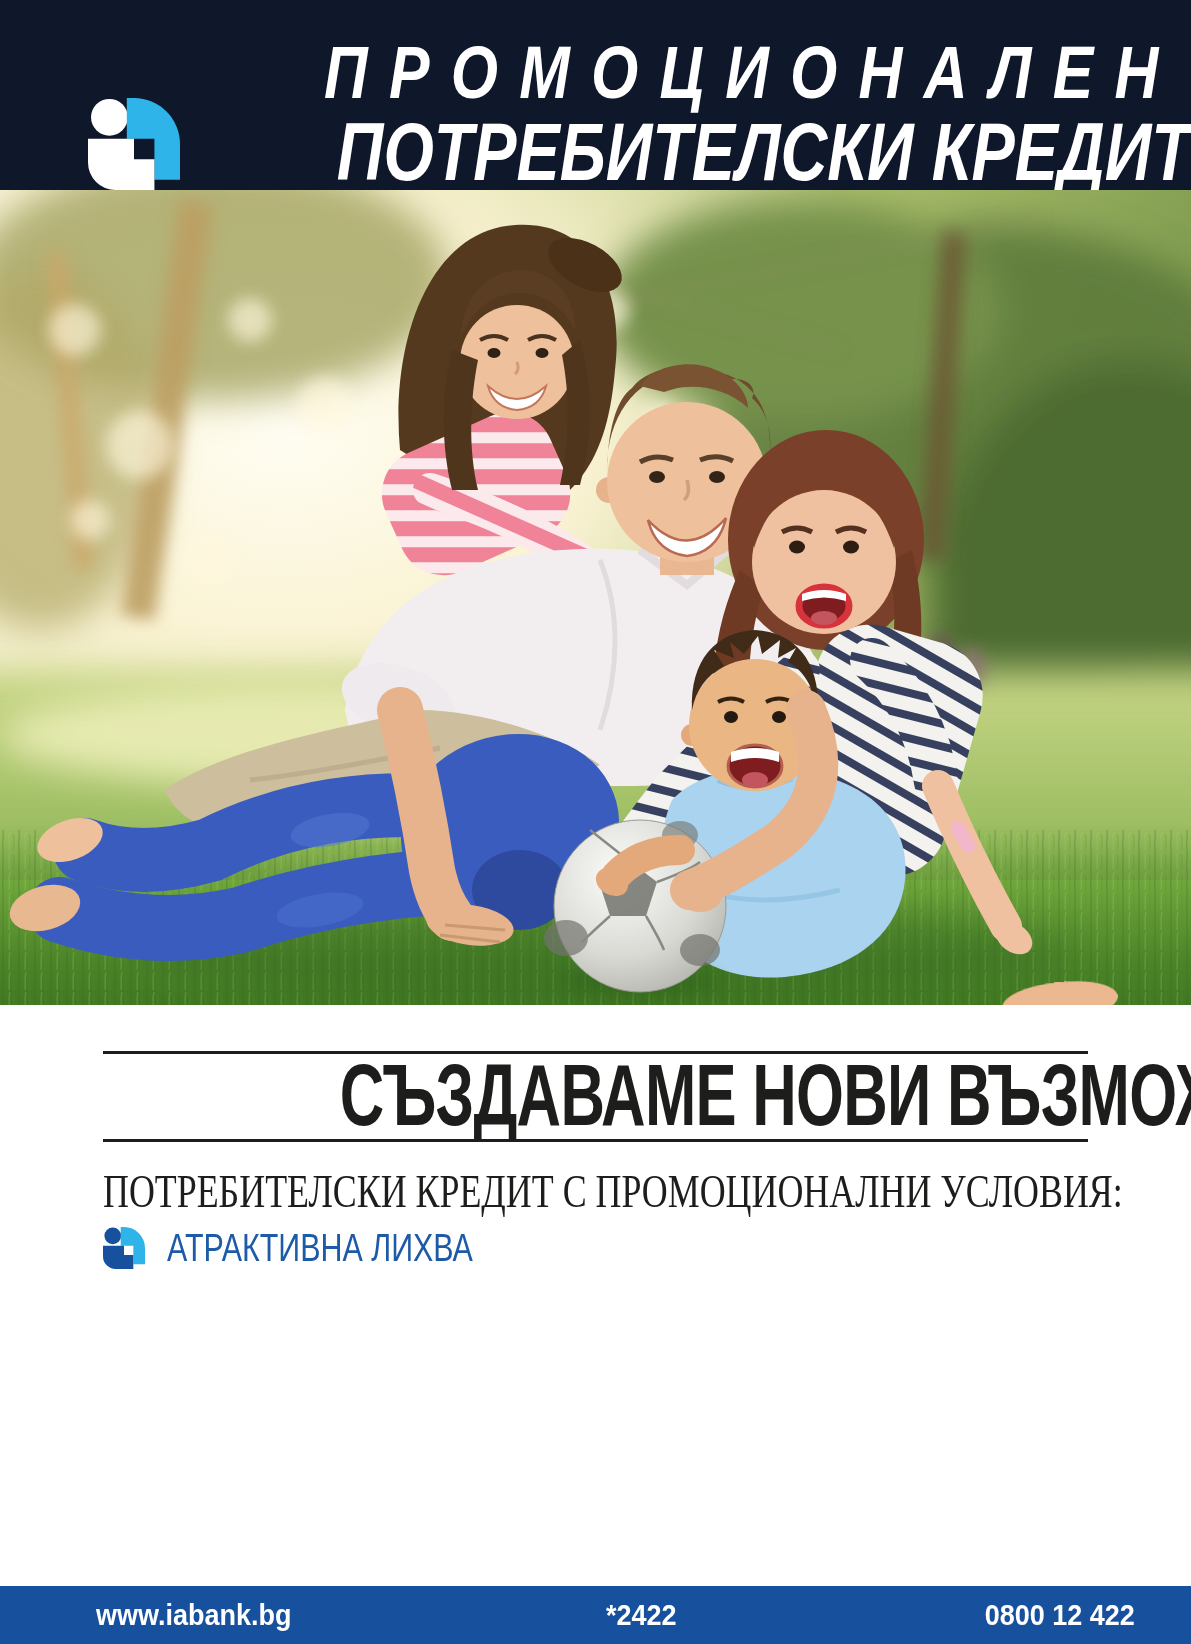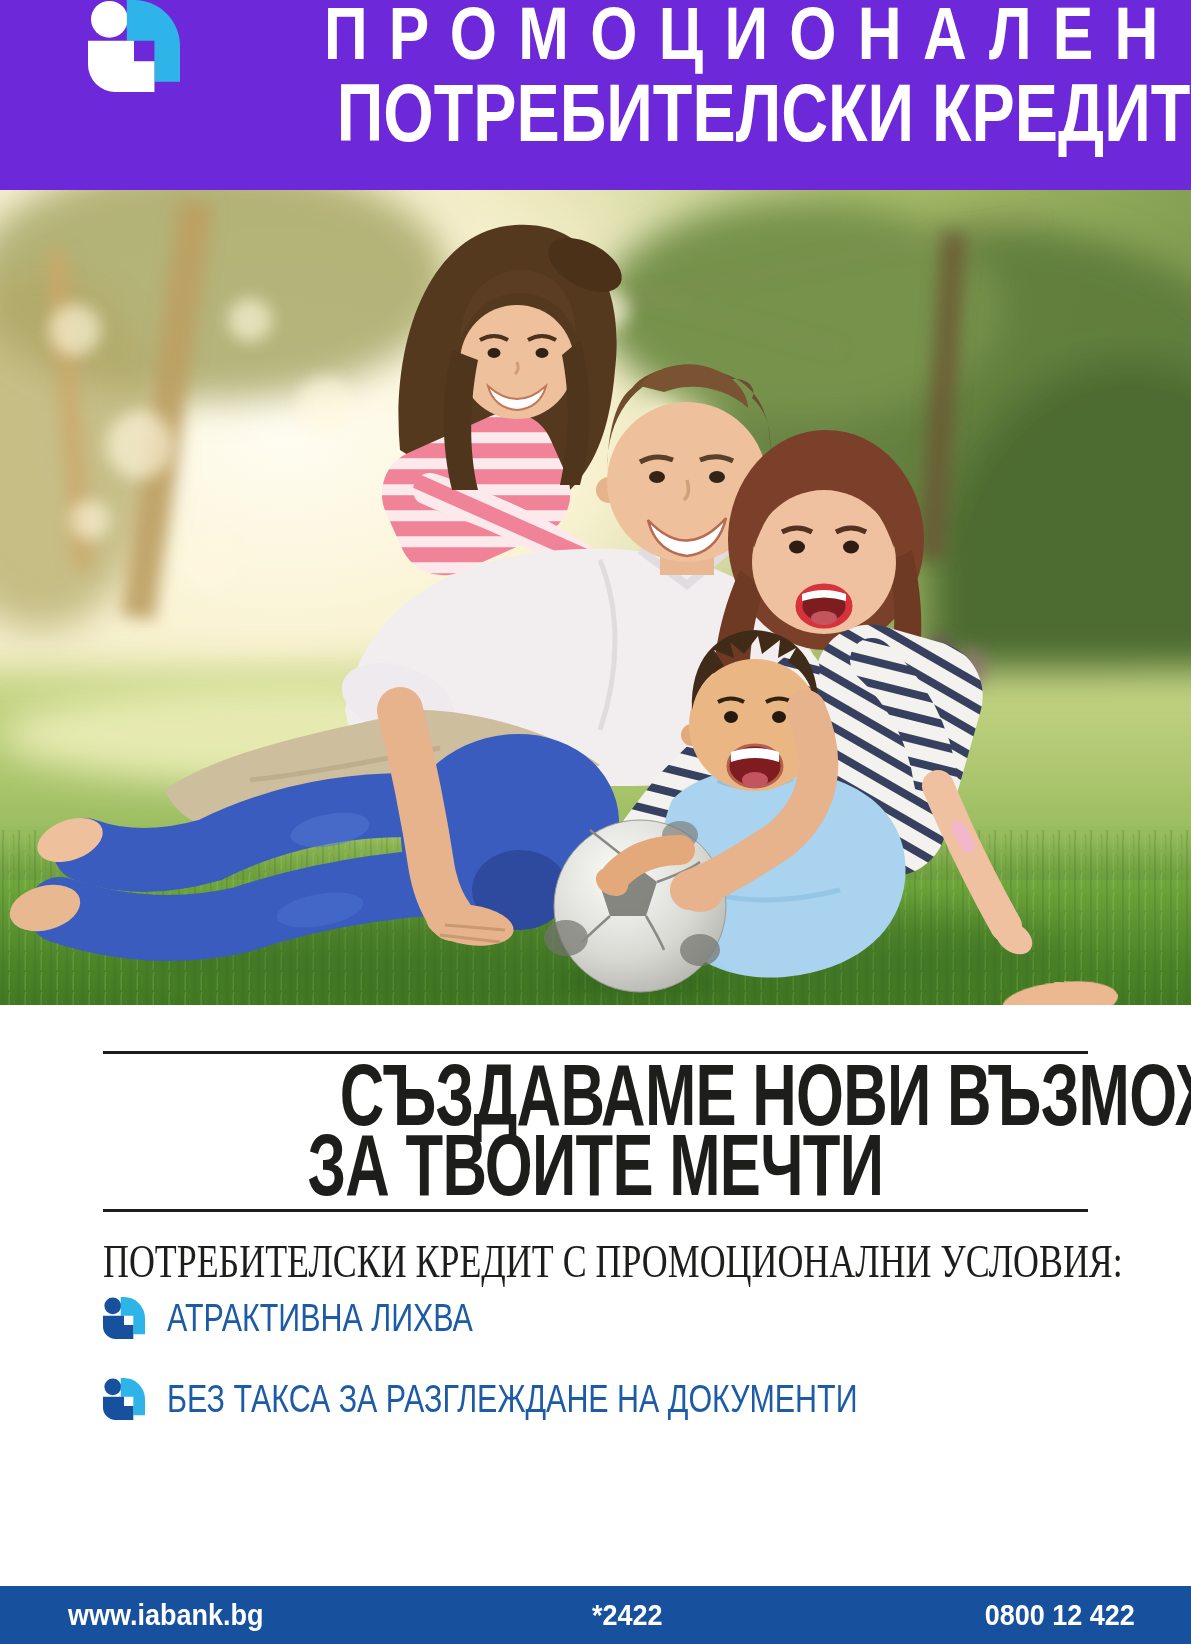--- a/index.html
+++ b/index.html
@@ -2,21 +2,21 @@
 <html><head>
 <meta charset="utf-8">
 <style>
   html,body{margin:0;padding:0;}
   body{
     width:1191px;height:1644px;position:relative;background:#fff;
     font-family:"Liberation Sans", sans-serif;
     display:flex;flex-direction:column;overflow:hidden;
   }
   
-  .header{flex:0 0 190px;height:190px;background:#6d28d9;display:flex;align-items:flex-start;}
+  .header{flex:0 0 190px;height:190px;background:#0f172a;display:flex;align-items:flex-end;font-style:italic;}
   .logo{width:92px;height:92px;margin-left:88px;flex:0 0 auto;}
   .titles{margin-left:50px;width:840px;text-align:center;color:#fff;}
   .trow{line-height:0;}
   .t1{display:inline-block;font-weight:700;font-size:74px;line-height:.92;
       letter-spacing:26px;margin-right:-26px;transform:scaleX(.82);
       transform-origin:center;white-space:nowrap;}
   .t2{display:inline-block;font-weight:700;font-size:81px;line-height:.92;
       transform:scaleX(.80);transform-origin:center;white-space:nowrap;margin-top:8px;}
   
   .photo{flex:0 0 815px;height:815px;position:relative;overflow:hidden;background:#cdd58f;}
@@ -34,21 +34,21 @@
   .subhead span{display:inline-block;font-size:46px;color:#1d1d1b;
       transform:scaleX(.78);transform-origin:left center;white-space:nowrap;}
   .bullets{margin-top:8px;display:flex;flex-direction:column;gap:37px;text-align:right;}
   .bullet{display:flex;align-items:center;height:44px;}
   .bicon{width:42px;height:42px;flex:0 0 42px;}
   .blabel{margin-left:22px;display:inline-block;font-size:39px;color:#1E5BA7;
       transform:scaleX(.78);transform-origin:left center;white-space:nowrap;}
   
   .footer{margin-top:auto;flex:0 0 58px;background:#17519E;display:flex;align-items:center;
       justify-content:space-between;color:#fff;font-weight:700;font-size:30px;
-      padding:0 56px 0 68px;box-sizing:border-box;}
+      padding:0 56px 0 96px;box-sizing:border-box;}
   .fleft{transform:scaleX(.9);transform-origin:left center;white-space:nowrap;}
   .fcenter{transform:scaleX(.9);transform-origin:center;white-space:nowrap;}
   .fright{transform:scaleX(.9);transform-origin:right center;white-space:nowrap;}
 </style>
 </head>
 <body>
 
 <div class="header">
   <svg class="logo" viewBox="0 0 100 100" aria-hidden="true">
     <circle cx="23.3" cy="21" r="20" fill="#ffffff"></circle>
@@ -270,45 +270,36 @@
     <ellipse cx="612" cy="692" rx="17" ry="13" fill="#e3a97b" transform="rotate(30 612 692)"></ellipse>
     <ellipse cx="1060" cy="812" rx="58" ry="20" fill="#ecb890" transform="rotate(-6 1060 812)"></ellipse>
   </g>
 </svg>
 </div>
 
 <div class="content">
   <div class="rule rule-top"></div>
   <div class="headline">
     <div class="hline"><span>СЪЗДАВАМЕ НОВИ ВЪЗМОЖНОСТИ</span></div>
-    <div class="hline"><span>ЗА ТВОИТЕ МЕЧТИ</span></div>
   </div>
   <div class="rule rule-bottom"></div>
 
   <div class="subhead">
     <span>ПОТРЕБИТЕЛСКИ КРЕДИТ С ПРОМОЦИОНАЛНИ УСЛОВИЯ:</span>
   </div>
 
   <div class="bullets">
     <div class="bullet">
       <svg class="bicon" viewBox="0 0 100 100" aria-hidden="true">
         <circle cx="23.3" cy="21" r="20" fill="#17519E"></circle>
         <path d="M42.2,0 H50 A50,50 0 0 1 100,50 V88.9 H72.2 V44.4 H42.2 Z" fill="#2FB4E9"></path>
         <path d="M0,44.4 H50 V66.7 H72.2 V100 H30 A30,30 0 0 1 0,70 Z" fill="#17519E"></path>
       </svg>
       <span class="blabel">АТРАКТИВНА ЛИХВА</span>
     </div>
-    <div class="bullet">
-      <svg class="bicon" viewBox="0 0 100 100" aria-hidden="true">
-        <circle cx="23.3" cy="21" r="20" fill="#17519E"></circle>
-        <path d="M42.2,0 H50 A50,50 0 0 1 100,50 V88.9 H72.2 V44.4 H42.2 Z" fill="#2FB4E9"></path>
-        <path d="M0,44.4 H50 V66.7 H72.2 V100 H30 A30,30 0 0 1 0,70 Z" fill="#17519E"></path>
-      </svg>
-      <span class="blabel">БЕЗ ТАКСА ЗА РАЗГЛЕЖДАНЕ НА ДОКУМЕНТИ</span>
-    </div>
   </div>
 </div>
 
 <div class="footer">
   <span class="fleft">www.iabank.bg</span>
   <span class="fcenter">*2422</span>
   <span class="fright">0800 12 422</span>
 </div>
 
 </body></html>

